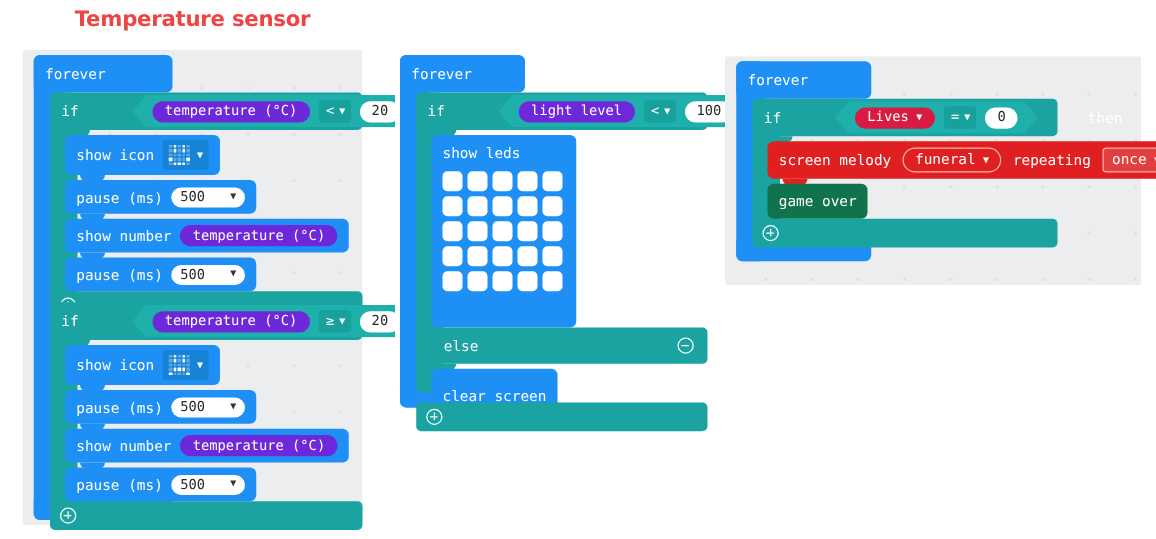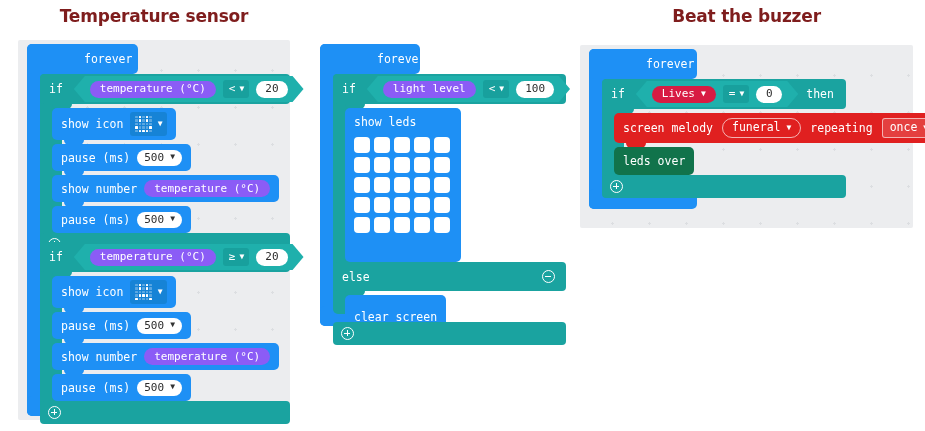--- a/index.html
+++ b/index.html
@@ -10,21 +10,21 @@
     font-family: "DejaVu Sans Mono", monospace;
     overflow: hidden;
   }
   #root { position: relative; width: 925px; height: 431px; }
 
   .panel-title {
     position: absolute;
     font-family: "DejaVu Sans", sans-serif;
     font-weight: bold;
     font-size: 17px;
-    color: #7f1d1d;
+    color: #ef4444;
     letter-spacing: -0.2px;
     white-space: nowrap;
     text-align: center;
   }
 
   .canvas {
     position: absolute;
     background: #ecedef;
     background-image:
       radial-gradient(circle, #dcdee1 1px, transparent 1.2px);
@@ -45,21 +45,20 @@
     background: #1aa3a0;
     border-radius: 5px;
   }
 
   .hat-label {
     position: absolute;
     color: #ffffff;
     font-size: 11.5px;
     font-family: "DejaVu Sans Mono", monospace;
     white-space: nowrap;
-    margin-left: 48px;
   }
 
   
   .notch {
     position: absolute;
     width: 20px; height: 5px;
     border-radius: 0 0 5px 5px;
   }
   .notch.blue { background: #1e90f5; }
   .notch.teal { background: #1aa3a0; }
@@ -75,21 +74,21 @@
     align-items: center;
     padding: 0 9px;
     white-space: nowrap;
     gap: 7px;
   }
   .stmt.red   { background: #e02020; }
   .stmt.green { background: #11734b; }
 
   
   .reporter {
-    background: #8b5cf6;
+    background: #6d28d9;
     color: #fff;
     border-radius: 11px;
     font-size: 11px;
     padding: 2.5px 10px 3.5px;
     display: inline-flex;
     align-items: center;
     white-space: nowrap;
     line-height: 1;
   }
   .reporter.crimson { background: #d81b43; border-radius: 11px; }
@@ -123,21 +122,21 @@
 
   
   .dropdown {
     background: #ffffff;
     color: #2b2b2b;
     border-radius: 10px;
     font-size: 11px;
     padding: 2px 7px 3px;
     display: inline-flex;
     align-items: center;
-    gap: 6px;
+    gap: 20px;
     line-height: 1;
   }
   .dd-outline {
     background: transparent;
     border: 1.5px solid rgba(255,255,255,0.65);
     color: #ffffff;
     border-radius: 11px;
     font-size: 11.5px;
     padding: 3px 9px 4px;
     display: inline-flex; align-items: center; gap: 6px;
@@ -160,20 +159,21 @@
   
   .ifbar {
     position: absolute;
     background: #1aa3a0;
     border-radius: 4px;
     display: flex;
     align-items: center;
     color: #fff;
     font-size: 11.5px;
     white-space: nowrap;
+    gap: 32px;
   }
   .hexwrap {
     position: relative;
     display: inline-flex;
     align-items: center;
     gap: 7px;
     padding: 4px 16px 4px 16px;
     background: #1fb0ac;
     clip-path: polygon(11px 0, calc(100% - 11px) 0, 100% 50%, calc(100% - 11px) 100%, 11px 100%, 0 50%);
   }
@@ -449,36 +449,35 @@
           <i></i>
           <i></i>
         <i></i>
           <i></i>
           <i></i>
           <i></i>
           <i></i>
       </div>
     </div>
 
-    <div class="closebar" style="left:17px; top:222px; width:233px; height:29px; padding-left:9px; justify-content:space-between; padding-right:11px;">
+    <div class="closebar" style="left:17px; top:222px; width:233px; height:29px; padding-left:22px; justify-content:space-between; padding-right:11px;">
       <span class="lbl">else</span>
       <span class="circ-icon minus"></span>
     </div>
     <div class="notch teal" style="left:29px; top:251px;"></div>
 
     <div class="stmt" style="left:29px; top:255px; height:44px;">
       <span>clear screen</span>
     </div>
 
     <div class="closebar" style="left:17px; top:282px; width:233px; height:23px;">
       <span class="circ-icon plus"></span>
     </div>
   </div>
 
-  <div class="panel-title" style="left:580px; top:6px; width:333px;">Beat the buzzer</div>
 
   <div class="canvas" style="left:580px; top:45px; width:333px; height:183px;">
 
     <div class="wrap-blue" style="left:9px; top:4px; width:23px; height:160px;"></div>
     <div class="wrap-blue" style="left:9px; top:4px; width:108px; height:30px;"></div>
     <div class="hat-label" style="left:18px; top:12px;">forever</div>
     <div class="wrap-blue" style="left:9px; top:144px; width:108px; height:20px;"></div>
 
     <div class="wrap-teal" style="left:22px; top:34px; width:22px; height:118px;"></div>
 
@@ -507,21 +506,21 @@
       </span>
       <span>repeating</span>
       <span class="dd-box">
         <span>once</span>
         <span class="caret">▼</span>
       </span>
     </div>
     <div class="notch" style="left:46px; top:98px; background:#e02020;"></div>
 
     <div class="stmt green" style="left:34px; top:102px; height:28px;">
-      <span>leds over</span>
+      <span>game over</span>
     </div>
 
     <div class="closebar" style="left:22px; top:130px; width:244px; height:23px;">
       <span class="circ-icon plus"></span>
     </div>
   </div>
 
 </div>
 
 </body></html>

